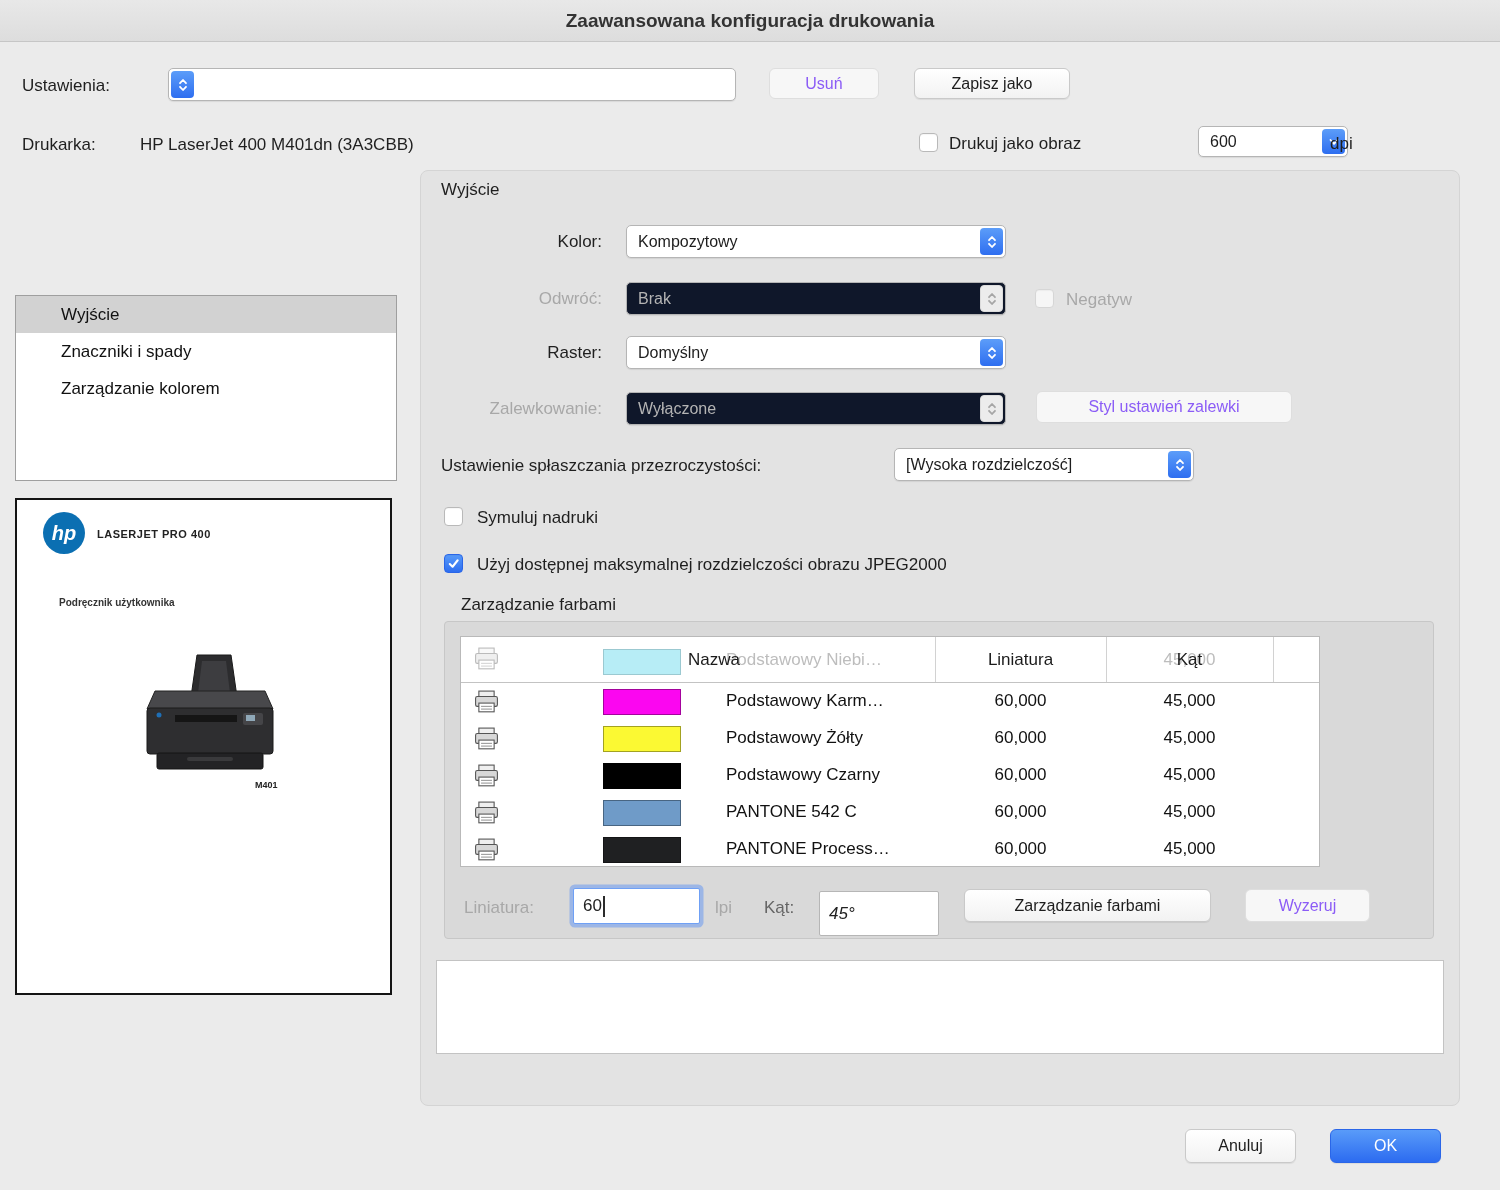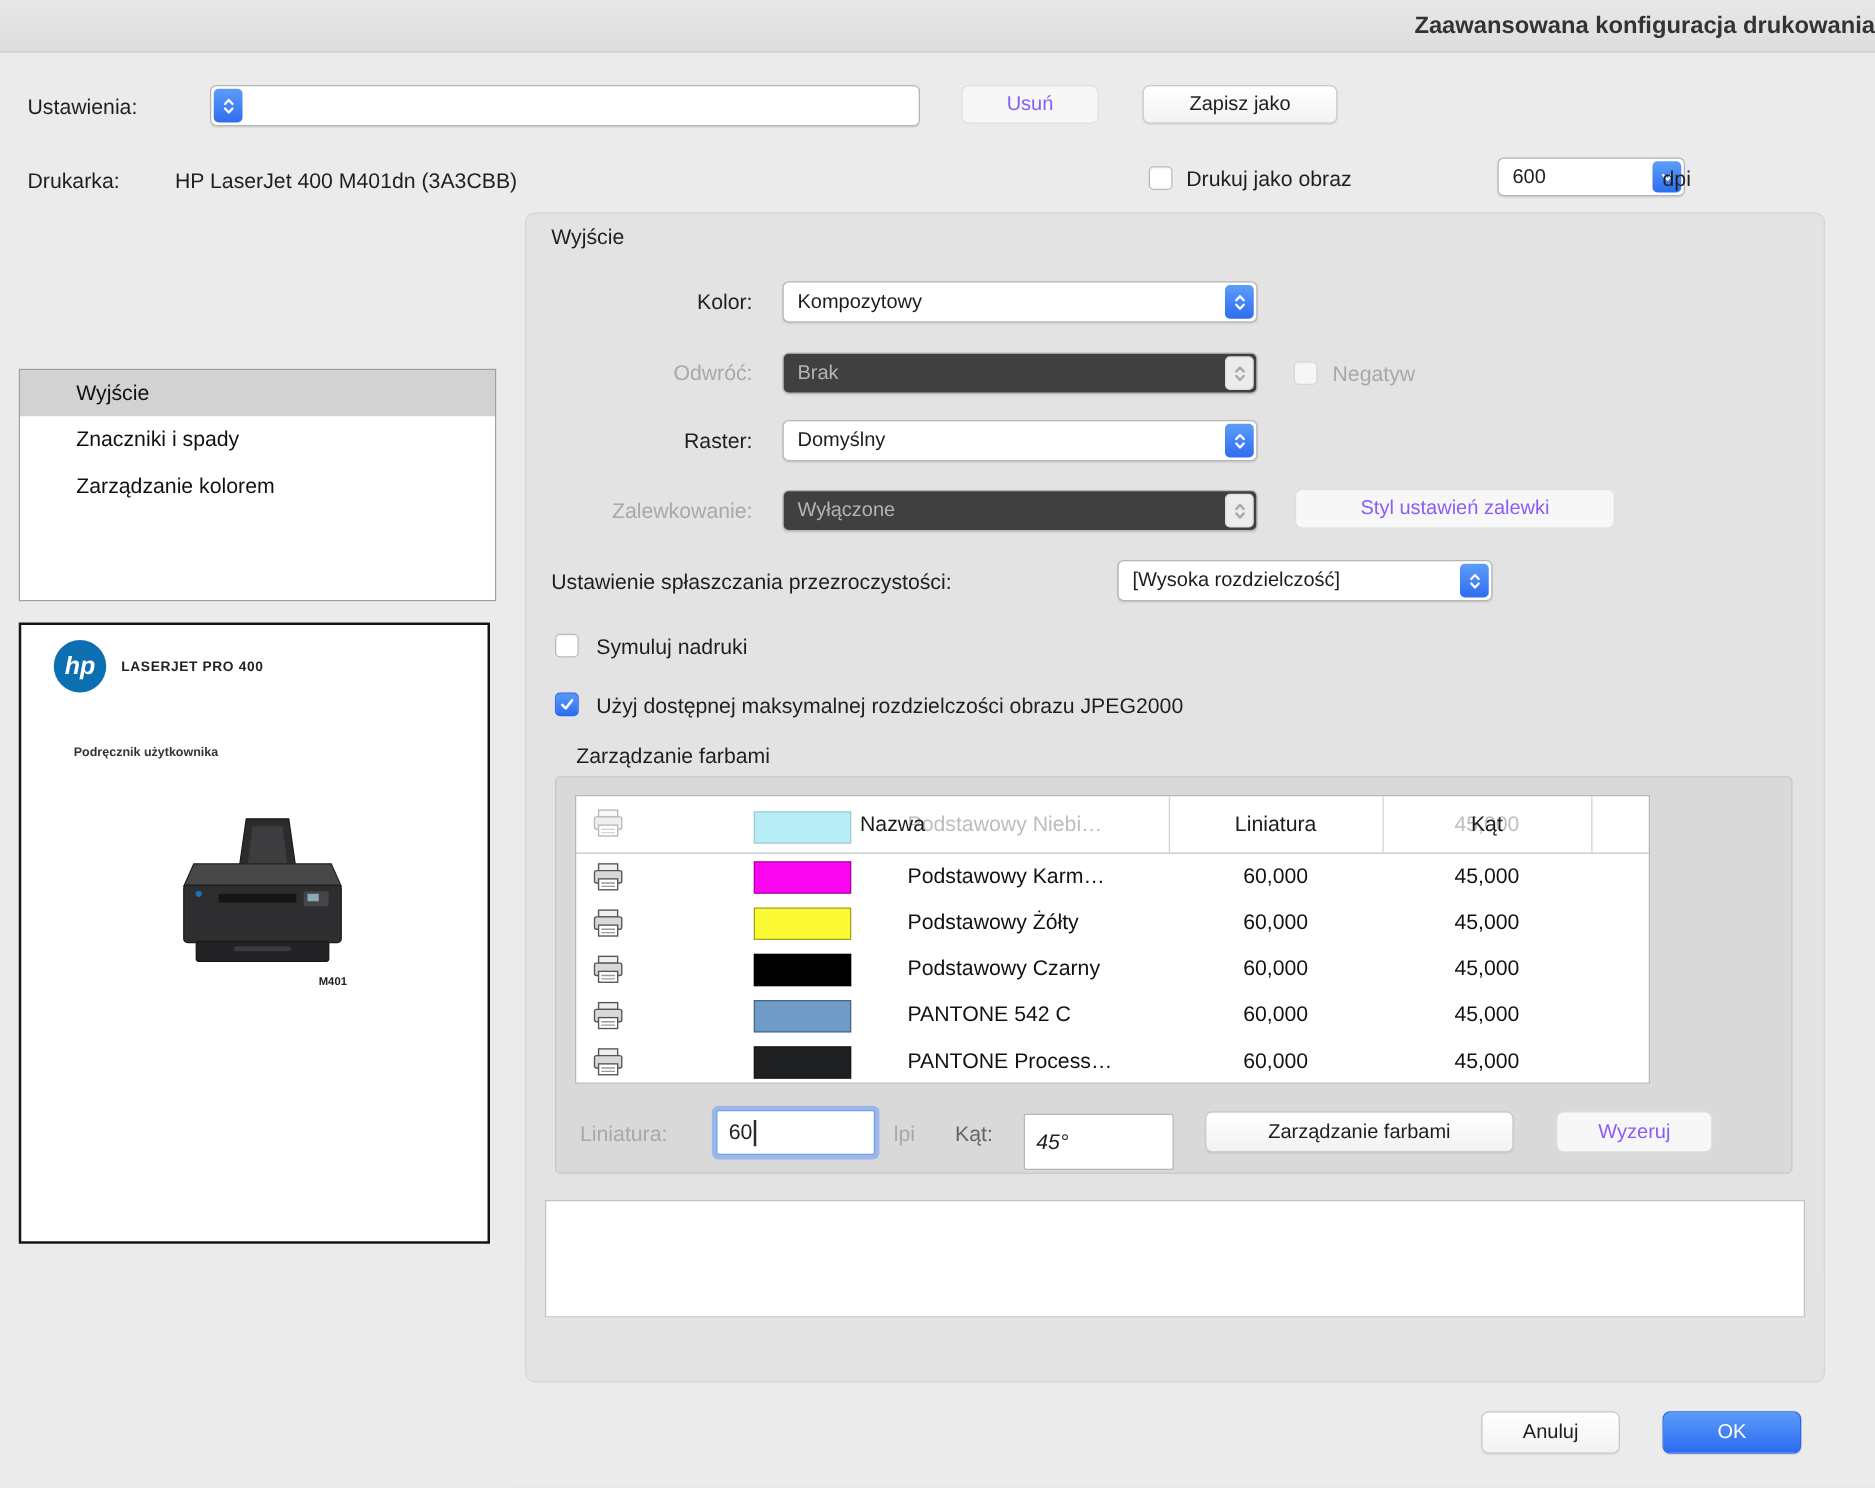--- a/index.html
+++ b/index.html
@@ -12,21 +12,21 @@
     font-size: 17px;
     overflow: hidden;
   }
   .abs { position: absolute; }
 
   
   .titlebar {
     position: absolute; left: 0; top: 0; width: 1500px; height: 42px;
     background: linear-gradient(#e8e8e8, #dddddd);
     border-bottom: 1px solid #c6c6c6;
-    text-align: right; line-height: 42px;
+    text-align: center; line-height: 42px;
     font-weight: bold; font-size: 19px; color: #333;
   }
 
   .label { position: absolute; font-size: 17px; color: #1f1f1f; white-space: nowrap; }
   .label.dim { color: #a8a8a8; }
   .label.mid { color: #666; }
   .label.right { text-align: right; }
 
   
   .select {
@@ -37,21 +37,21 @@
   }
   .select .val {
     flex: 1; padding-left: 11px; font-size: 16px; color: #1d1d1d;
     white-space: nowrap; overflow: hidden;
   }
   .select .stepper {
     width: 23px; align-self: stretch; margin: 2px; border-radius: 4px;
     background: linear-gradient(#5c9df9, #2e6ef0);
     display: flex; align-items: center; justify-content: center;
   }
-  .select.disabled { background: #404040; }
+  .select.disabled { background: #0f172a; }
   .select.disabled .val { color: #b4b4b4; }
   .select.disabled .stepper { background: #ececec; border: 1px solid #dcdcdc; }
   .select.disabled .stepper path { stroke: #a6a6a6; }
 
   
   .btn {
     position: absolute;
     background: linear-gradient(#ffffff, #f2f2f2);
     border: 1px solid #c9c9c9; border-radius: 6px;
     font-size: 16px; color: #1d1d1d; font-family: inherit;

